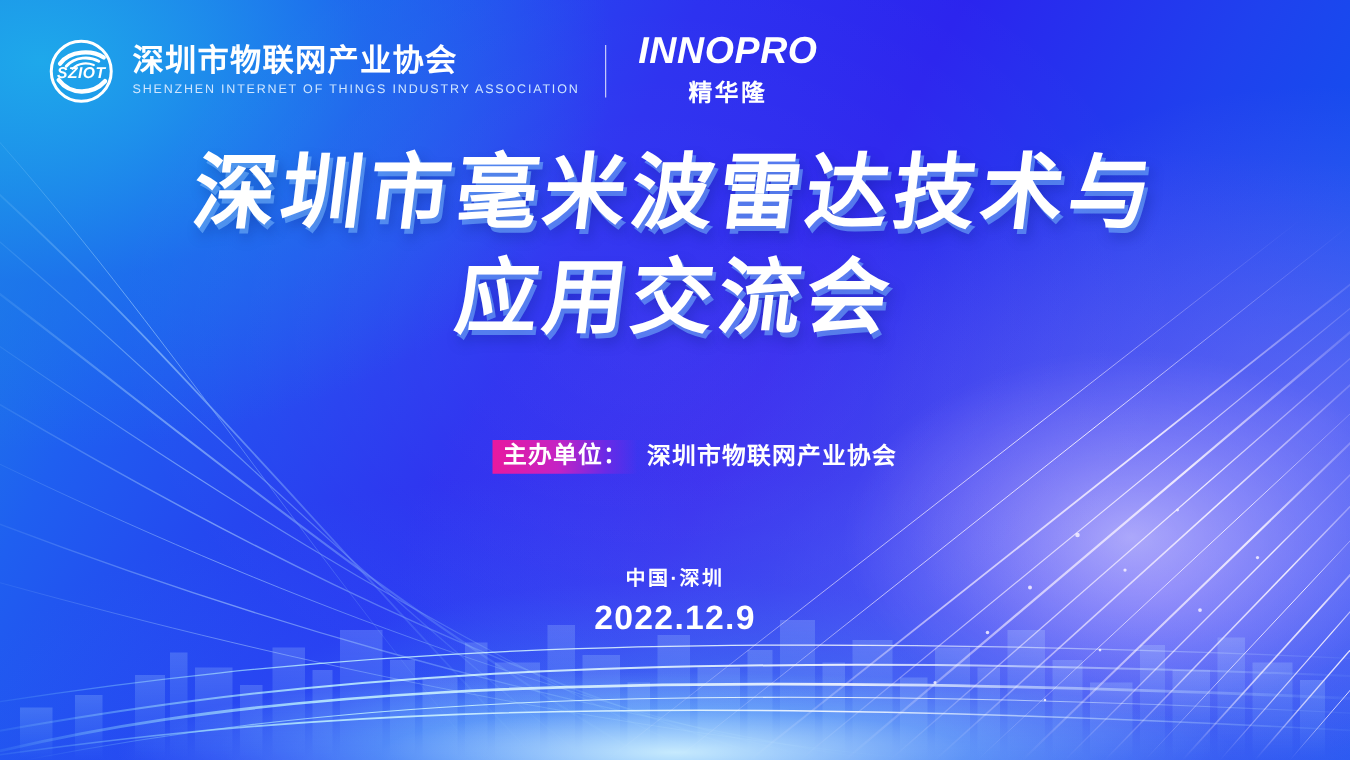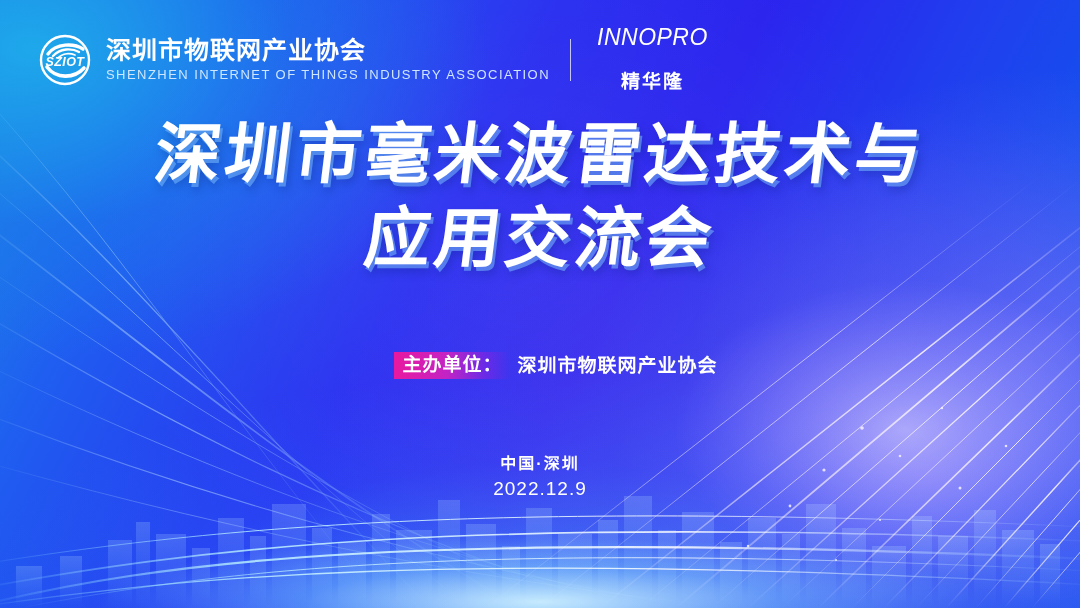--- a/index.html
+++ b/index.html
@@ -56,49 +56,49 @@
   .sziot-text { display: flex; flex-direction: column; justify-content: center; }
   .sziot-cn {
     font-size: 25px;
     font-weight: bold;
     color: #ffffff;
     letter-spacing: 1px;
     line-height: 1.05;
     white-space: nowrap;
   }
   .sziot-en {
-    font-size: 13px;
+    font-size: 10px;
     color: #cfe6ff;
     letter-spacing: 1.45px;
     margin-top: 4px;
     white-space: nowrap;
   }
   .logo-divider {
     width: 1px;
     height: 42px;
     background: rgba(255,255,255,0.72);
     margin: 0 12px 0 6px;
   }
   .innopro { display: flex; flex-direction: column; align-items: center; }
   .innopro-en {
-    font-size: 23px;
-    font-weight: normal;
+    font-size: 30px;
+    font-weight: bold;
     font-style: italic;
     color: #ffffff;
     letter-spacing: 0.5px;
     line-height: 1;
     white-space: nowrap;
     text-align: center;
   }
   .innopro-cn {
     font-size: 19px;
     font-weight: bold;
     color: #ffffff;
     letter-spacing: 2px;
-    margin-top: 17px;
+    margin-top: 3px;
     white-space: nowrap;
   }
 
   
   .title-block {
     position: absolute;
     left: 0; right: 0;
     top: 112px;
     text-align: center;
     z-index: 20;
@@ -160,22 +160,22 @@
     z-index: 20;
   }
   .footer-city {
     font-size: 16px;
     font-weight: bold;
     color: #ffffff;
     letter-spacing: 2px;
     line-height: 1.5;
   }
   .footer-date {
-    font-size: 19px;
-    font-weight: normal;
+    font-size: 27px;
+    font-weight: bold;
     color: #ffffff;
     letter-spacing: 1px;
     line-height: 1.35;
   }
 </style>
 </head>
 <body>
 
 <div id="stage">
 

